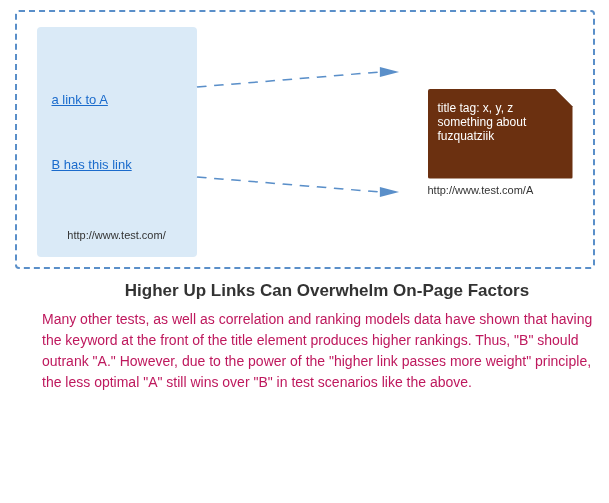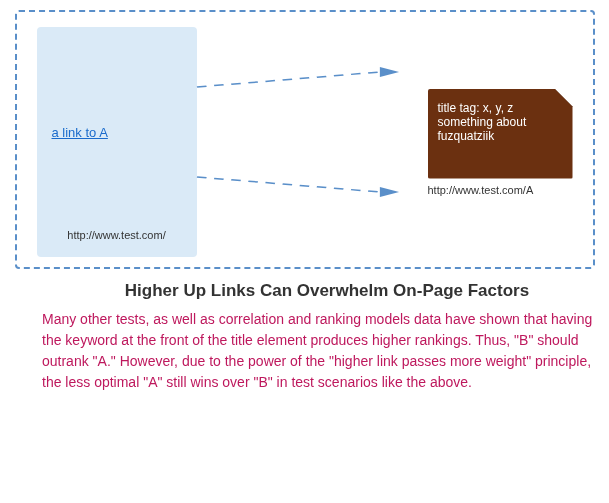--- a/index.html
+++ b/index.html
@@ -136,20 +136,21 @@
       line-height: 1.5;
     }
   </style>
 </head>
 <body>
 
 <div class="diagram-container">
 
   <div class="left-page">
     <span class="page-link">a link to A</span>
+    <span class="page-link">B has this link</span>
     <span class="page-url-bottom">http://www.test.com/</span>
   </div>
 
   <div class="arrows-area">
     <svg class="arrows-svg" viewBox="0 0 120 230" preserveAspectRatio="none">
 
       <line x1="0" y1="60" x2="95" y2="45" stroke="#5a8fc9" stroke-width="1.5" stroke-dasharray="5,4"></line>
       <polygon points="95,40 105,45 95,50" fill="#5a8fc9"></polygon>
 
       <line x1="0" y1="150" x2="95" y2="165" stroke="#5a8fc9" stroke-width="1.5" stroke-dasharray="5,4"></line>

